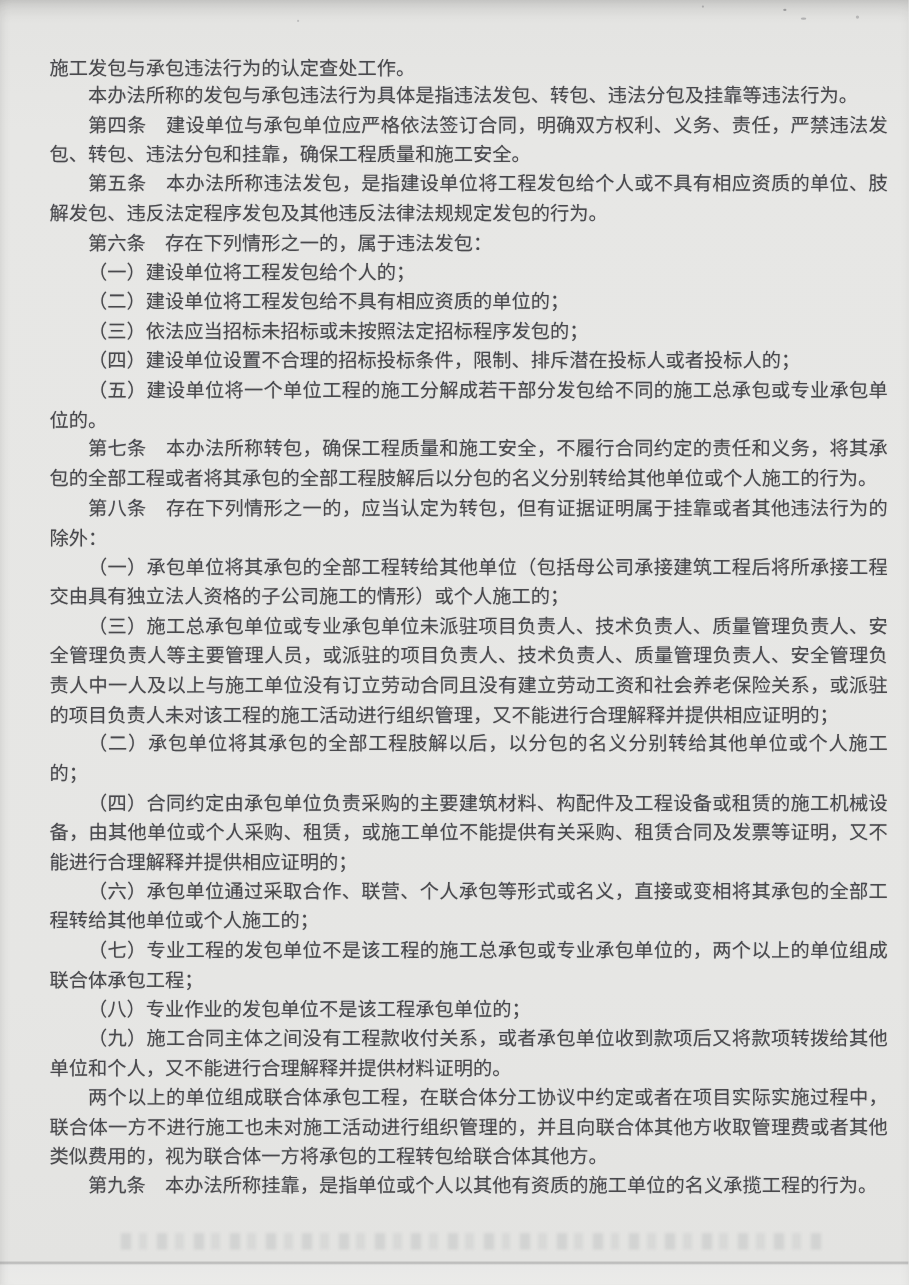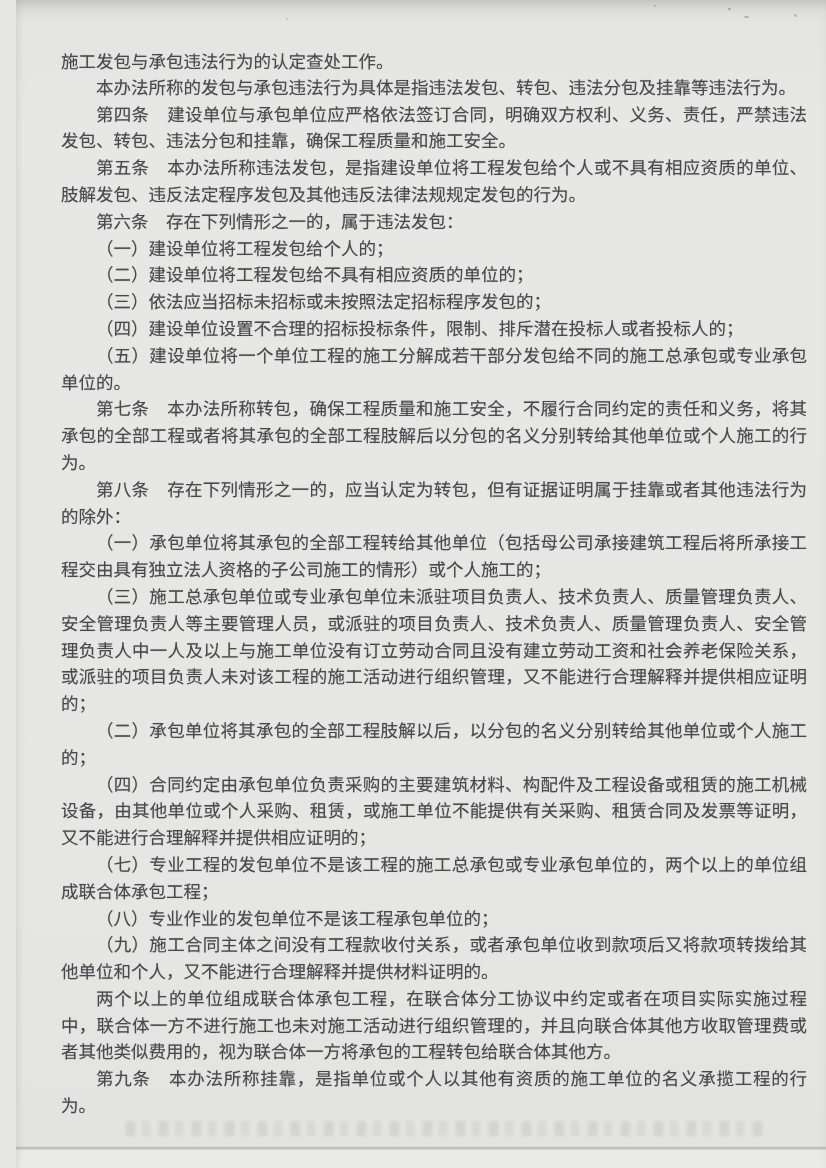--- a/index.html
+++ b/index.html
@@ -7,21 +7,20 @@
     width: 826px; height: 1168px;
     position: relative;
     overflow: hidden;
     background: #e6e6e4;
     font-family: "Liberation Sans", sans-serif;
   }
   .scan-page {
     position: absolute; inset: 0;
     background: linear-gradient(180deg, #dcdcda 0px, #e4e4e2 22px, #e7e7e5 120px, #e6e6e4 900px, #e3e3e1 1146px, #e9e9e8 1152px, #ebebe9 1168px);
     box-shadow: inset 0 10px 16px -10px rgba(40,40,40,.25), inset 8px 0 14px -12px rgba(40,40,40,.15);
-    margin-left: 16px;
   }
   .doc-body {
     position: absolute;
     left: 45px; right: 19px; top: 49px;
     color: #49494d;
     font-size: 17.5px;
     line-height: 26.8px;
     text-align: justify;
     text-shadow: 0 0 1px rgba(75,75,80,.4);
   }
@@ -73,20 +72,21 @@
     <p class="indent">（二）建设单位将工程发包给不具有相应资质的单位的；</p>
     <p class="indent">（三）依法应当招标未招标或未按照法定招标程序发包的；</p>
     <p class="indent">（四）建设单位设置不合理的招标投标条件，限制、排斥潜在投标人或者投标人的；</p>
     <p class="indent">（五）建设单位将一个单位工程的施工分解成若干部分发包给不同的施工总承包或专业承包单位的。</p>
     <p class="indent">第七条　本办法所称转包，确保工程质量和施工安全，不履行合同约定的责任和义务，将其承包的全部工程或者将其承包的全部工程肢解后以分包的名义分别转给其他单位或个人施工的行为。</p>
     <p class="indent">第八条　存在下列情形之一的，应当认定为转包，但有证据证明属于挂靠或者其他违法行为的除外：</p>
     <p class="indent">（一）承包单位将其承包的全部工程转给其他单位（包括母公司承接建筑工程后将所承接工程交由具有独立法人资格的子公司施工的情形）或个人施工的；</p>
     <p class="indent">（三）施工总承包单位或专业承包单位未派驻项目负责人、技术负责人、质量管理负责人、安全管理负责人等主要管理人员，或派驻的项目负责人、技术负责人、质量管理负责人、安全管理负责人中一人及以上与施工单位没有订立劳动合同且没有建立劳动工资和社会养老保险关系，或派驻的项目负责人未对该工程的施工活动进行组织管理，又不能进行合理解释并提供相应证明的；</p>
     <p class="indent">（二）承包单位将其承包的全部工程肢解以后，以分包的名义分别转给其他单位或个人施工的；</p>
     <p class="indent">（四）合同约定由承包单位负责采购的主要建筑材料、构配件及工程设备或租赁的施工机械设备，由其他单位或个人采购、租赁，或施工单位不能提供有关采购、租赁合同及发票等证明，又不能进行合理解释并提供相应证明的；</p>
+    <p class="indent">（六）承包单位通过采取合作、联营、个人承包等形式或名义，直接或变相将其承包的全部工程转给其他单位或个人施工的；</p>
     <p class="indent">（七）专业工程的发包单位不是该工程的施工总承包或专业承包单位的，两个以上的单位组成联合体承包工程；</p>
     <p class="indent">（八）专业作业的发包单位不是该工程承包单位的；</p>
     <p class="indent">（九）施工合同主体之间没有工程款收付关系，或者承包单位收到款项后又将款项转拨给其他单位和个人，又不能进行合理解释并提供材料证明的。</p>
     <p class="indent">两个以上的单位组成联合体承包工程，在联合体分工协议中约定或者在项目实际实施过程中，联合体一方不进行施工也未对施工活动进行组织管理的，并且向联合体其他方收取管理费或者其他类似费用的，视为联合体一方将承包的工程转包给联合体其他方。</p>
     <p class="indent">第九条　本办法所称挂靠，是指单位或个人以其他有资质的施工单位的名义承揽工程的行为。</p>
   </div>
 
   <div class="bleed-line"></div>
   <div class="scan-edge"></div>
 </div>

